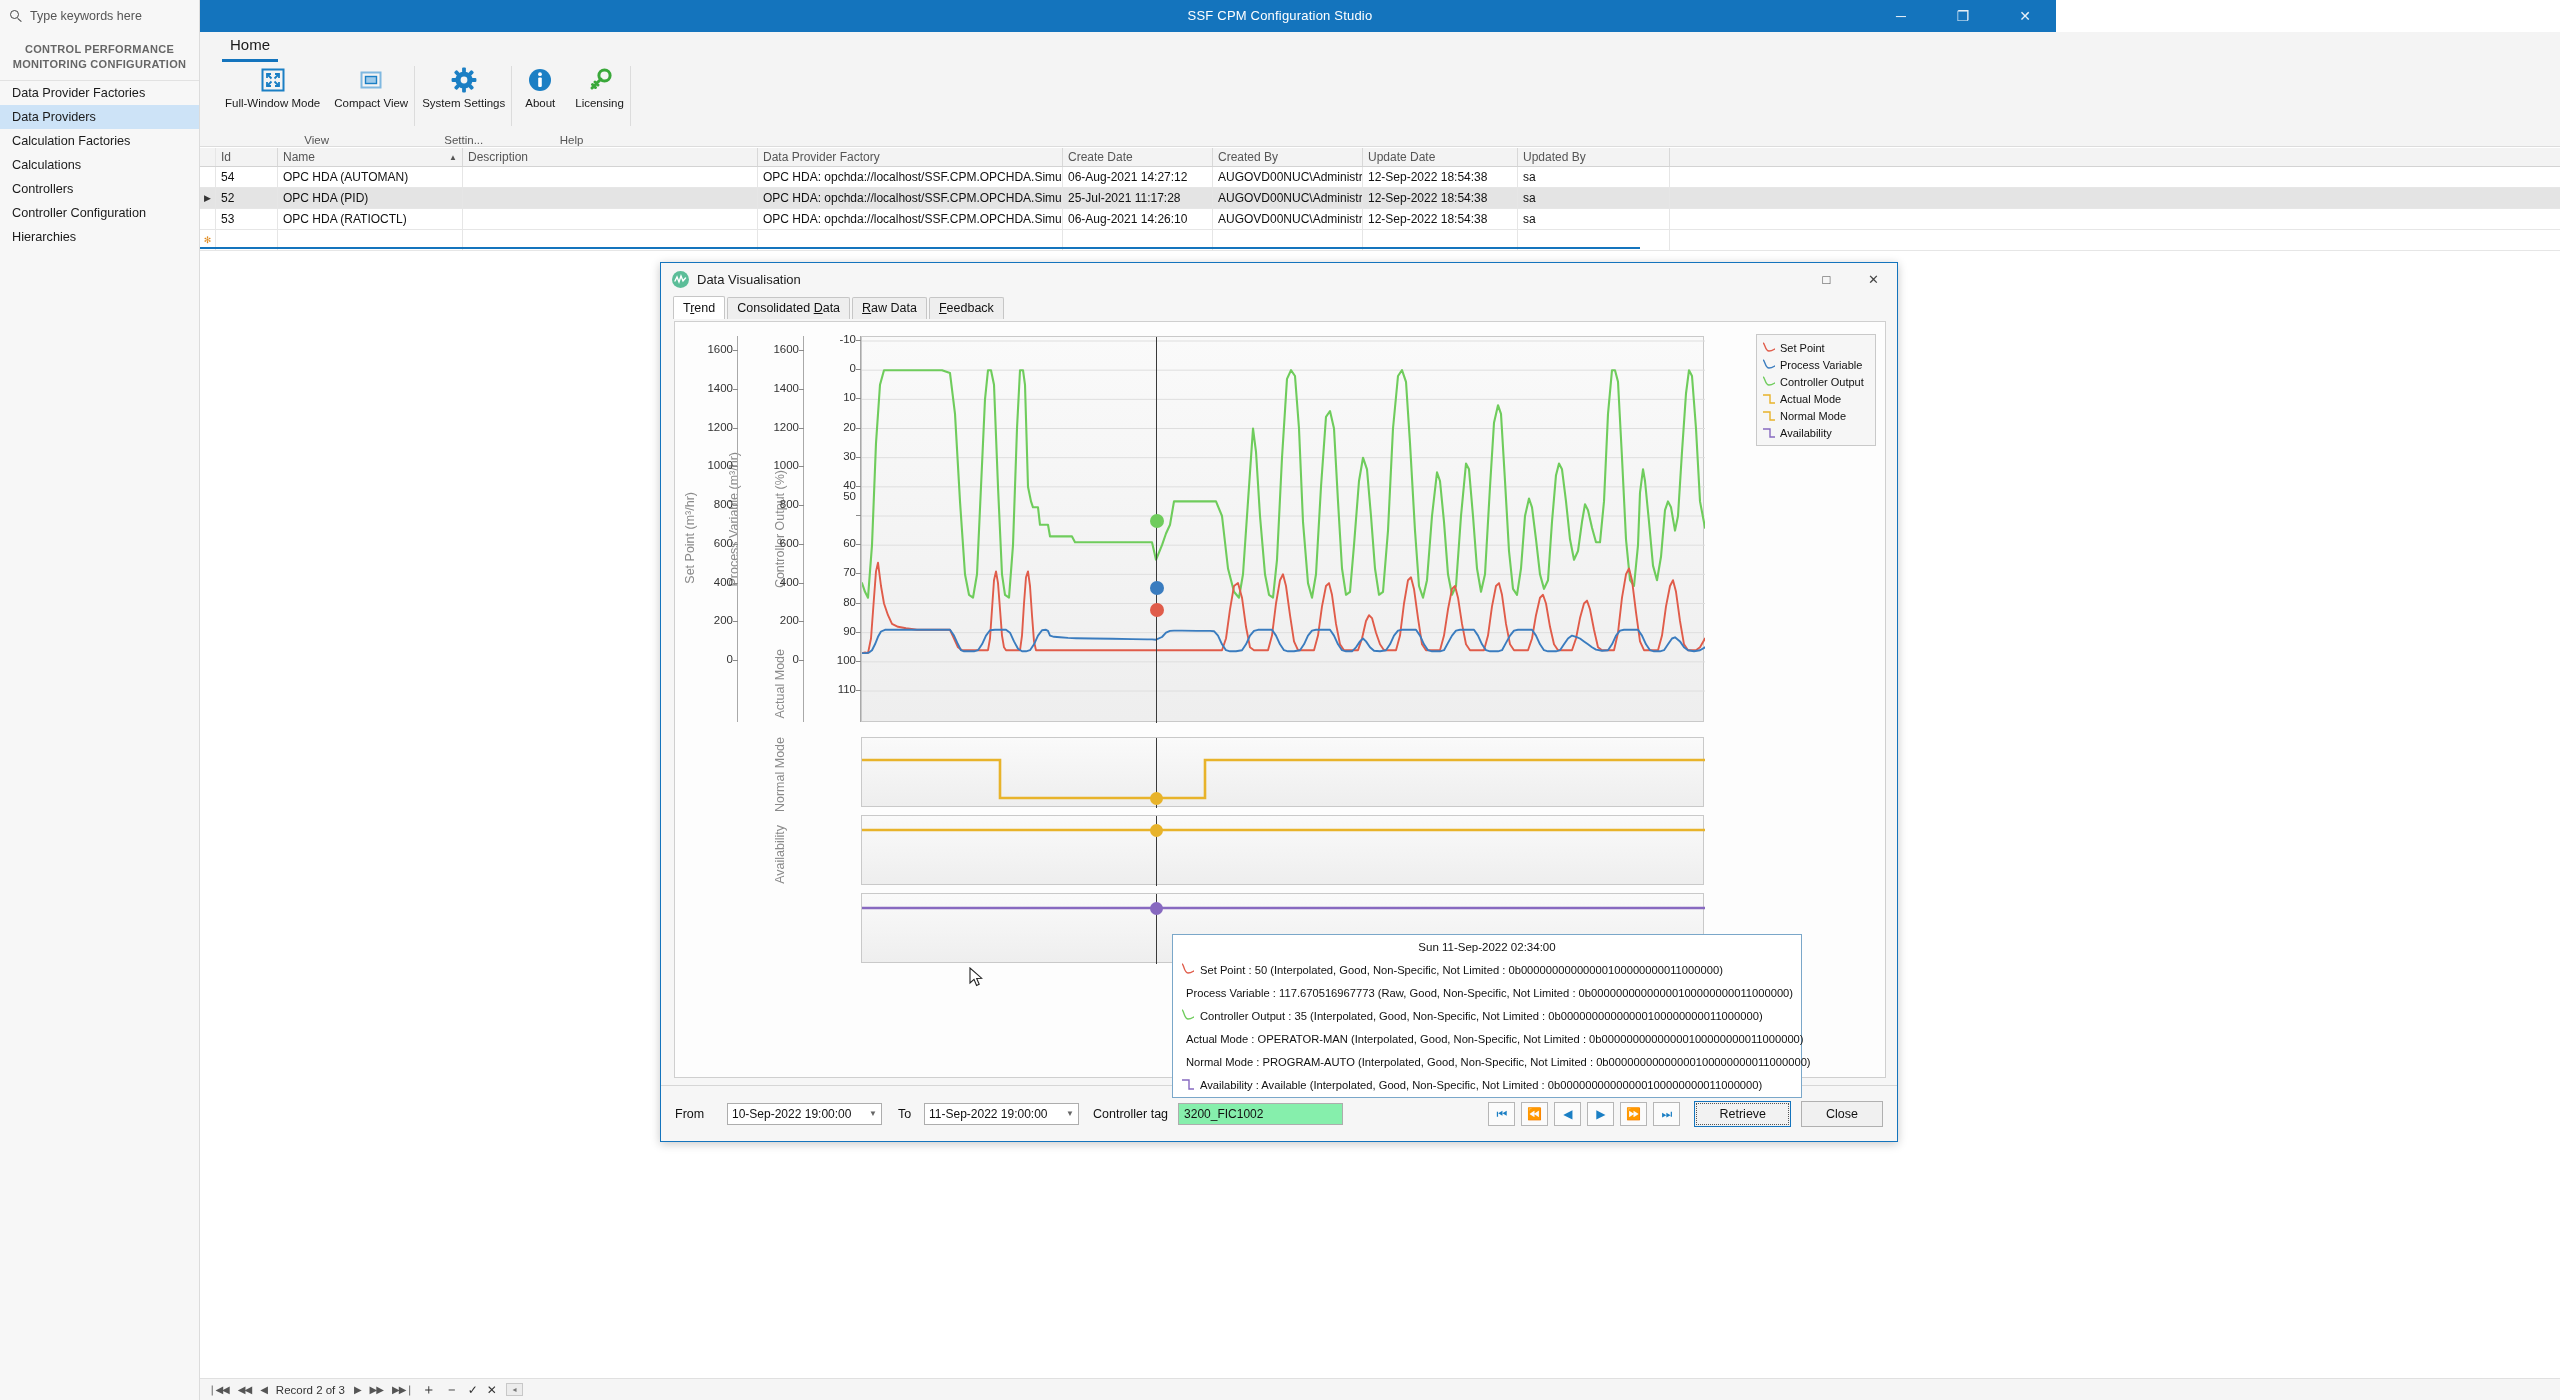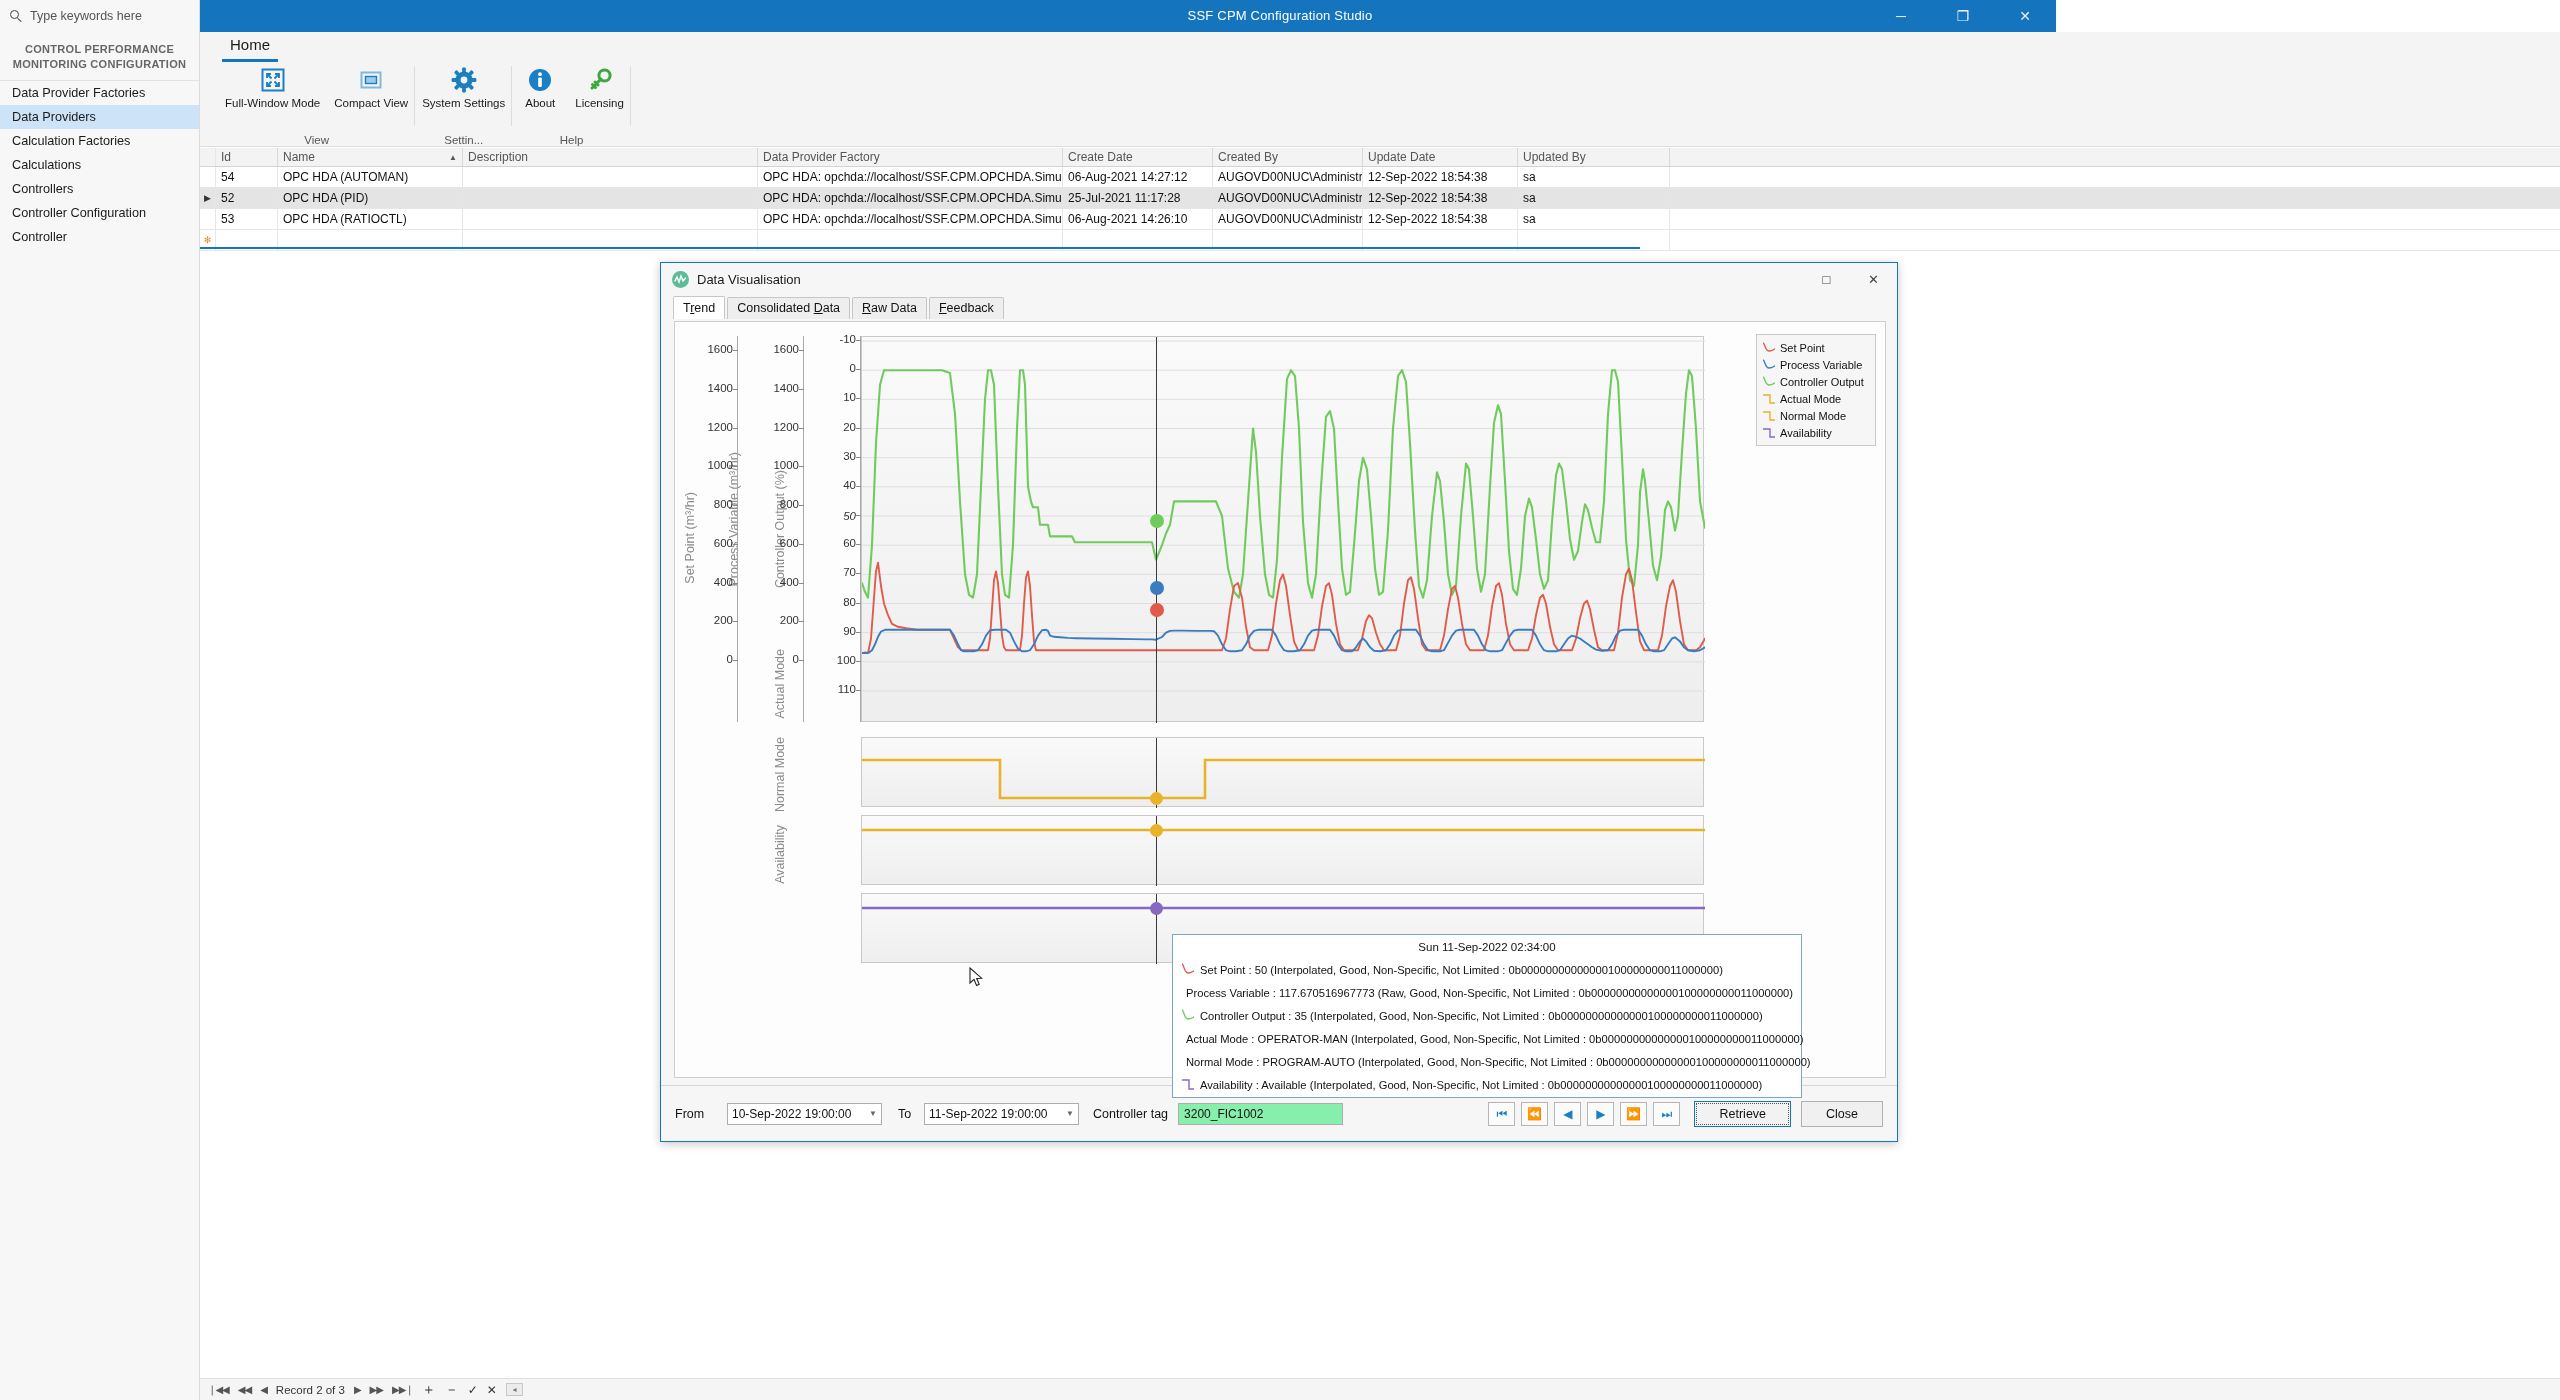--- a/index.html
+++ b/index.html
@@ -206,21 +206,21 @@
       </span>
     <span>Type keywords here</span>
   </div>
   <div id="navhead">CONTROL PERFORMANCE MONITORING CONFIGURATION</div>
   <div class="navitem">Data Provider Factories</div>
   <div class="navitem sel">Data Providers</div>
   <div class="navitem">Calculation Factories</div>
   <div class="navitem">Calculations</div>
   <div class="navitem">Controllers</div>
   <div class="navitem">Controller Configuration</div>
-  <div class="navitem">Controller</div>
+  <div class="navitem">Hierarchies</div>
 </div>
 
 <div id="ribbon">
   <div id="tabstrip">
     <span class="tab">Home</span>
   </div>
   <div id="ribbonbody">
 
     <div class="rgroup">
       <div class="rbtns">
@@ -470,21 +470,21 @@
         <div class="ticklbl" style="left: 135px; width: 46px; top: 40.1667px;">0</div>
         <div class="tickm" style="left: 181px; width: 5px; top: 47.1667px;"></div>
         <div class="ticklbl" style="left: 135px; width: 46px; top: 69.3333px;">10</div>
         <div class="tickm" style="left: 181px; width: 5px; top: 76.3333px;"></div>
         <div class="ticklbl" style="left: 135px; width: 46px; top: 98.5px;">20</div>
         <div class="tickm" style="left: 181px; width: 5px; top: 105.5px;"></div>
         <div class="ticklbl" style="left: 135px; width: 46px; top: 127.667px;">30</div>
         <div class="tickm" style="left: 181px; width: 5px; top: 134.667px;"></div>
         <div class="ticklbl" style="left: 135px; width: 46px; top: 156.833px;">40</div>
         <div class="tickm" style="left: 181px; width: 5px; top: 163.833px;"></div>
-        <div class="ticklbl" style="left: 135px; width: 46px; top: 188px; font-style: italic;">50</div>
+        <div class="ticklbl" style="left: 135px; width: 46px; top: 168px;">50</div>
         <div class="tickm" style="left: 181px; width: 5px; top: 193px;"></div>
         <div class="ticklbl" style="left: 135px; width: 46px; top: 215.167px;">60</div>
         <div class="tickm" style="left: 181px; width: 5px; top: 222.167px;"></div>
         <div class="ticklbl" style="left: 135px; width: 46px; top: 244.333px;">70</div>
         <div class="tickm" style="left: 181px; width: 5px; top: 251.333px;"></div>
         <div class="ticklbl" style="left: 135px; width: 46px; top: 273.5px;">80</div>
         <div class="tickm" style="left: 181px; width: 5px; top: 280.5px;"></div>
         <div class="ticklbl" style="left: 135px; width: 46px; top: 302.667px;">90</div>
         <div class="tickm" style="left: 181px; width: 5px; top: 309.667px;"></div>
         <div class="ticklbl" style="left: 135px; width: 46px; top: 331.833px;">100</div>

